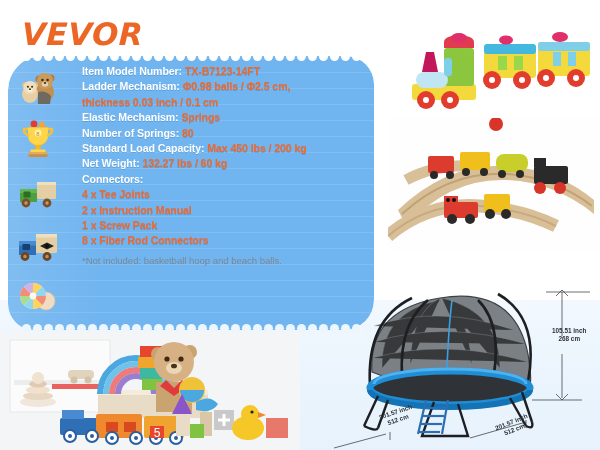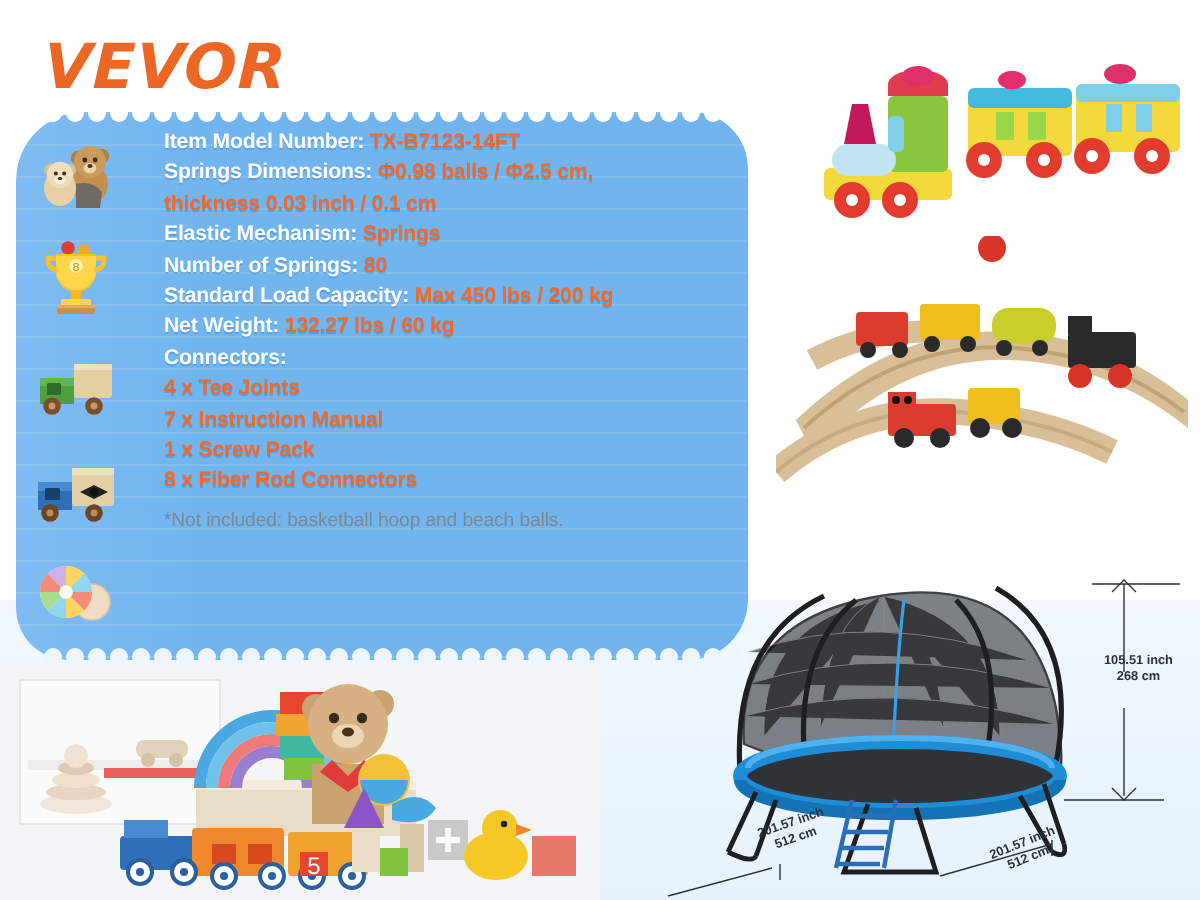--- a/index.html
+++ b/index.html
@@ -267,29 +267,29 @@
         <path d="M9.8 33.2 a13 13 0 0 1 -3.8 -9.2 h13z" fill="#a8dd8f"></path>
         <path d="M6 24 a13 13 0 0 1 3.8 -9.2 l9.2 9.2z" fill="#f48c7a"></path>
         <path d="M9.8 14.8 a13 13 0 0 1 9.2 -3.8 v13z" fill="#cdb2e6"></path>
         <circle cx="19" cy="24" r="3.4" fill="#fdfaf2"></circle>
       </svg>
     </div>
   </div>
 
   <div class="specs" id="spec-list">
       <div class="line"><span class="l">Item Model Number: </span><span class="v">TX-B7123-14FT</span></div>
-      <div class="line"><span class="l">Springs Dimensions: </span><span class="v">Φ0.98 balls / Φ2.5 cm,</span></div>
+      <div class="line"><span class="l">Ladder Mechanism: </span><span class="v">Φ0.98 balls / Φ2.5 cm,</span></div>
       <div class="line val-only"><span class="v">thickness 0.03 inch / 0.1 cm</span></div>
       <div class="line"><span class="l">Elastic Mechanism: </span><span class="v">Springs</span></div>
       <div class="line"><span class="l">Number of Springs: </span><span class="v">80</span></div>
       <div class="line"><span class="l">Standard Load Capacity: </span><span class="v">Max 450 lbs / 200 kg</span></div>
       <div class="line"><span class="l">Net Weight: </span><span class="v">132.27 lbs / 60 kg</span></div>
       <div class="line"><span class="l">Connectors:</span></div>
       <div class="line val-only"><span class="v">4 x Tee Joints</span></div>
-      <div class="line val-only"><span class="v">7 x Instruction Manual</span></div>
+      <div class="line val-only"><span class="v">2 x Instruction Manual</span></div>
       <div class="line val-only"><span class="v">1 x Screw Pack</span></div>
       <div class="line val-only"><span class="v">8 x Fiber Rod Connectors</span></div>
       <div class="note">*Not included: basketball hoop and beach balls.</div>
     </div>
 
   <div class="photo ph-train">
     <svg viewBox="0 0 212 118" width="212" height="118">
       <rect width="212" height="118" fill="#ffffff"></rect>
 
       <rect x="150" y="42" width="52" height="34" rx="3" fill="#f4d93c"></rect>

